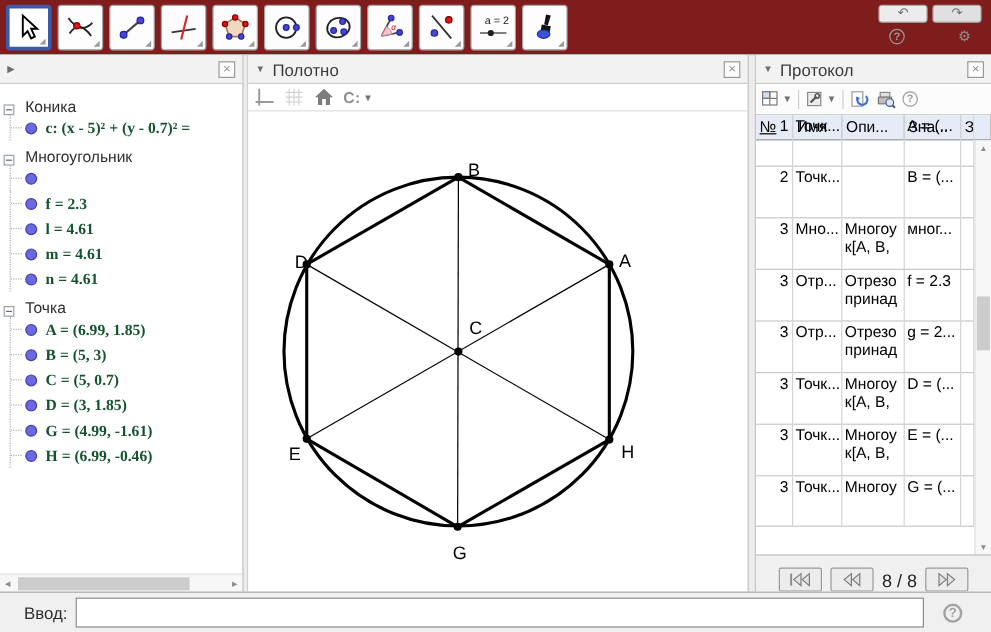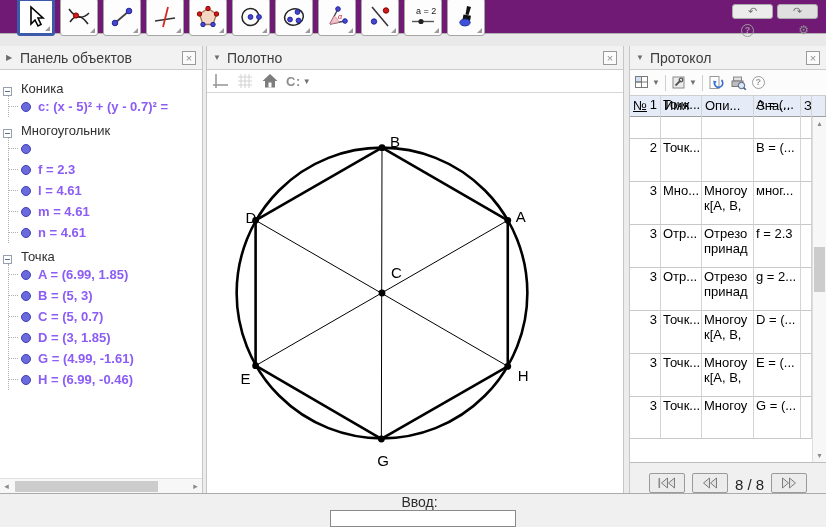--- a/index.html
+++ b/index.html
@@ -5,23 +5,23 @@
   * { box-sizing: border-box; }
   html,body { margin:0; padding:0; }
   body {
     width:826px; height:527px; position:relative; overflow:hidden;
     font-family:"Liberation Sans", sans-serif; background:#e9e9e9;
     -webkit-font-smoothing:antialiased;
   }
 
   
   #toolbar {
-    position:absolute; left:0; top:0; width:826px; height:34px;
-    background:#701a75; border-bottom:1px solid #b2b2b2;
-    display:flex; align-items:center; padding-left:17px;
+    position:absolute; left:0; top:0; width:826px; height:46px;
+    background:#7f1d1d; border-bottom:1px solid #b2b2b2;
+    display:flex; align-items:center; padding-left:5px;
   }
   .tool {
     width:38px; height:38px; background:#fdfdfd; border:1px solid #a6a6a6;
     border-radius:3px; margin-right:5px; position:relative;
     display:flex; align-items:center; justify-content:center; flex:none;
   }
   .tool.selected { border:3px solid #3b5aa9; background:#fff; }
   .tool .dd {
     position:absolute; right:2px; bottom:2px; width:0; height:0;
     border-left:5px solid transparent; border-bottom:5px solid #9a9a9a;
@@ -71,21 +71,21 @@
     content:""; position:absolute; left:1px; right:1px; top:3px; height:1px; background:#5a6a8a;
   }
   .cat-label { margin-left:9px; color:#2f2f2f; }
   .group-items { margin-left:8px; border-left:1px dotted #aeaeae; }
   .item-row { height:21px; display:flex; align-items:center; white-space:nowrap; overflow:hidden; }
   .item-row::before { content:""; width:9px; border-top:1px dotted #aeaeae; margin-right:3px; flex:none; }
   .obj-dot {
     width:10px; height:10px; border-radius:50%; background:#6a6ade; border:1px solid #4040b2;
     flex:none; margin-right:7px;
   }
-  .obj-text { font-weight:bold; color:#8b5cf6; }
+  .obj-text { font-weight:bold; color:#14532d;font-family:Liberation Serif, serif; }
 
   .hscroll {
     position:absolute; left:0; bottom:0; width:202px; height:15px;
     background:#f7f7f7; border-top:1px solid #e0e0e0; display:flex; align-items:center;
   }
   .hs-arrow { width:13px; text-align:center; font-size:9px; color:#8a8a8a; flex:none; }
   .hs-track { flex:1; height:11px; position:relative; }
   .hs-thumb { position:absolute; left:2px; top:0; width:143px; height:11px; background:#cccccc; }
 
   
@@ -145,21 +145,21 @@
   .nav-btn {
     width:36px; height:20px; background:#ececec; border:1px solid #9a9a9a;
     border-radius:2px; display:flex; align-items:center; justify-content:center;
   }
   #nav-pos { font-size:15px; color:#222; }
 
   
   #inputbar {
     position:absolute; left:0; top:493px; width:826px; height:34px;
     background:#f0f0f0; border-top:1px solid #ababab;
-    display:flex; align-items:center; padding-left:20px;flex-direction:column;
+    display:flex; align-items:center; padding-left:20px;
   }
   #input-label { font-size:14px; color:#2e2e2e; margin-right:7px; }
   #cmd-input {
     flex:1; height:25px; border:1px solid #8a8a8a; background:#fff;
     font-family:"Liberation Sans", sans-serif; font-size:13px; padding:0 4px; outline:none;
   }
   #input-help {
     width:16px; height:16px; border:2px solid #a3a3a3; border-radius:50%;
     color:#a3a3a3; font-size:11px; font-weight:bold; text-align:center; line-height:13px;
     margin:0 24px 0 16px; flex:none;
@@ -292,21 +292,20 @@
     <div id="help-gear">
       <span class="q-circle">?</span>
       <span class="mini-ico">⚙</span>
     </div>
   </div>
 </div>
 
 <div id="algebra" class="panel">
   <div class="phead">
     <span class="arrow">▶</span>
-    <span class="ptitle">Панель объектов</span>
     <span class="closebox">×</span>
   </div>
   <div id="alg-tree">
     <div class="cat-row">
       <span class="minus-box"></span>
       <span class="cat-label">Коника</span>
     </div>
     <div class="group-items">
       <div class="item-row">
           <span class="obj-dot"></span>

